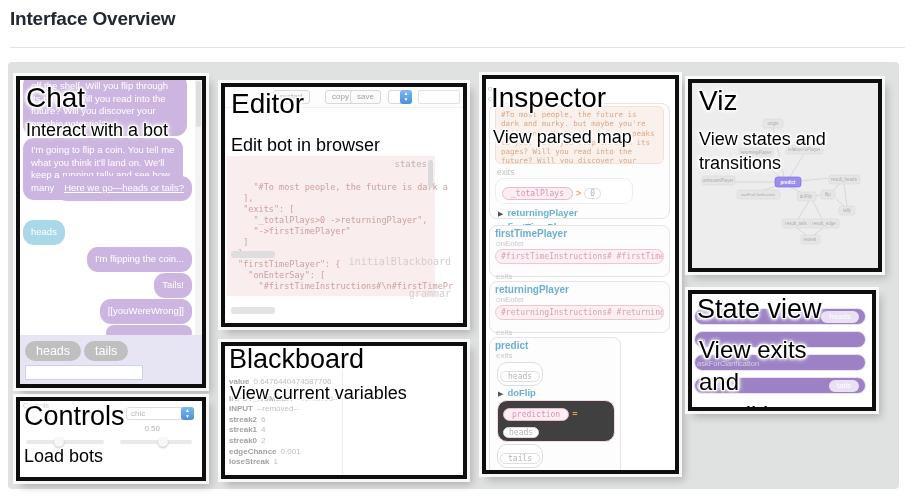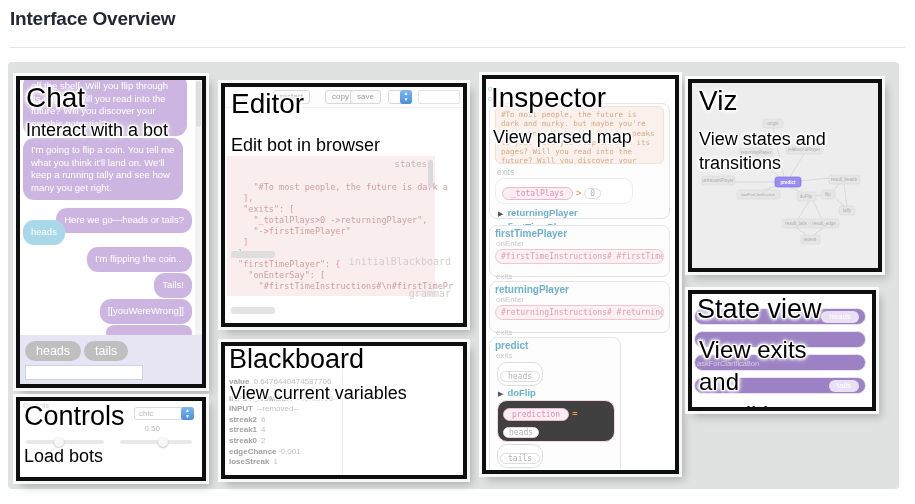--- a/index.html
+++ b/index.html
@@ -33,21 +33,21 @@
   .chat-scrollbar { position:absolute; right:0; top:0; width:7px; height:263px; background:#f3f3f3; z-index:2; }
   .chat-scrollbar .thumb { position:absolute; top:1px; left:1px; width:5px; height:46px; background:#dedede; border-radius:3px; }
   .chat-bar { position:absolute; left:0; right:0; bottom:0; height:49px; background:#e7e4f4; z-index:3; }
   .sugg { display:inline-block; margin:6px 1px 0 5px; background:#bfbfbf; color:#fff; border-radius:12px;
           padding:3px 11px; font-size:12.5px; border:none; font-family:inherit; }
   .chat-input { position:absolute; left:5px; bottom:4px; width:118px; height:15px; background:#fff;
                 border:1px solid #c9d4e4; font-size:9px; }
 
   
   .ctl-label { position:absolute; left:3px; top:1px; font-size:7px; color:#c9c9c9; z-index:1; }
-  .ctl-select { position:absolute; right:8px; top:6px; width:60px; height:13px; background:#fff; border:1px solid #dcdcdc;
+  .ctl-select { position:absolute; right:8px; top:6px; width:68px; height:13px; background:#fff; border:1px solid #dcdcdc;
                 border-radius:3px; font-size:8px; color:#b8b8b8; line-height:11px; padding-left:4px; z-index:1; }
   .ctl-stepper { position:absolute; right:-1px; top:-1px; width:13px; height:13px; border-radius:3px;
                  background:linear-gradient(#7cb9f4,#4a8fd9); color:#fff; font-size:5px; line-height:6px; text-align:center; }
   .ctl-value { position:absolute; right:42px; top:23px; font-size:8px; color:#b5b5b5; z-index:1; }
   .slider { position:absolute; height:4px; background:#e9e9e9; border-radius:2px; z-index:1; }
   .slider .knob { position:absolute; top:-3px; width:10px; height:10px; border-radius:50%; background:#f7f7f7;
                   box-shadow:0 1px 2px rgba(0,0,0,.25); }
 
   
   .ed-toolbar { position:absolute; left:0; right:0; top:0; height:21px; background:#fdfdfd; border-bottom:1px solid #f0f0f0; z-index:1; }
@@ -111,21 +111,21 @@
 <body>
 
 <h1 class="page-title">Interface Overview</h1>
 <div class="page-rule"></div>
 <div class="canvas"></div>
 
 <div class="panel panel-chat">
   <div class="chat-msgs">
     <div class="bub bot" style="left:3px; top:-6px; width:164px;">off the shelf. Will you flip through its pages? Will you read into the future? Will you discover your psychic potential?</div>
     <div class="bub bot" style="left:3px; top:58px; width:160px;">I'm going to flip a coin. You tell me what you think it'll land on. We'll keep a running tally and see how many you get right.</div>
-    <div class="bub bot" style="right:10px; top:128px;">Here we go—heads or tails?</div>
+    <div class="bub bot" style="right:10px; top:96px;text-decoration:underline;">Here we go—heads or tails?</div>
     <div class="bub user" style="left:3px; top:140px;">heads</div>
     <div class="bub bot" style="right:10px; top:167px;">I'm flipping the coin...</div>
     <div class="bub bot" style="right:10px; top:193px;">Tails!</div>
     <div class="bub bot" style="right:10px; top:219px;">[[youWereWrong]]</div>
     <div class="bub bot" style="right:10px; top:245px; width:86px; height:16px;"></div>
   </div>
   <div class="chat-scrollbar">
       <div class="thumb"></div>
     </div>
   <div class="chat-bar">

